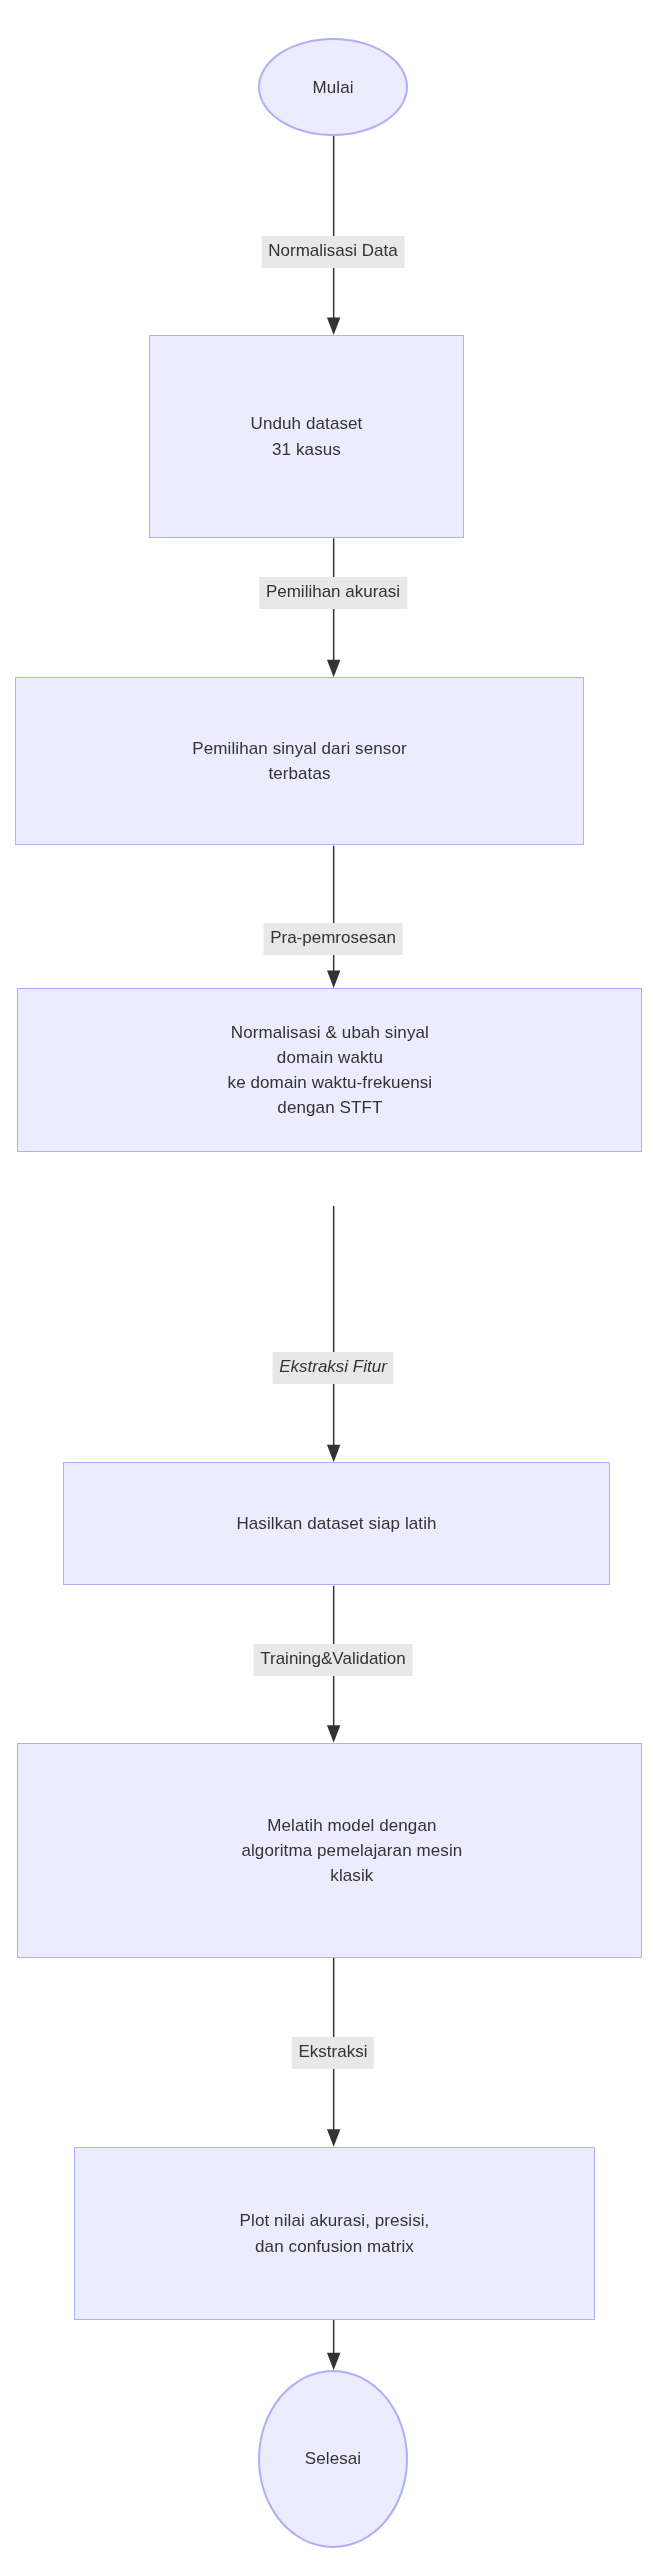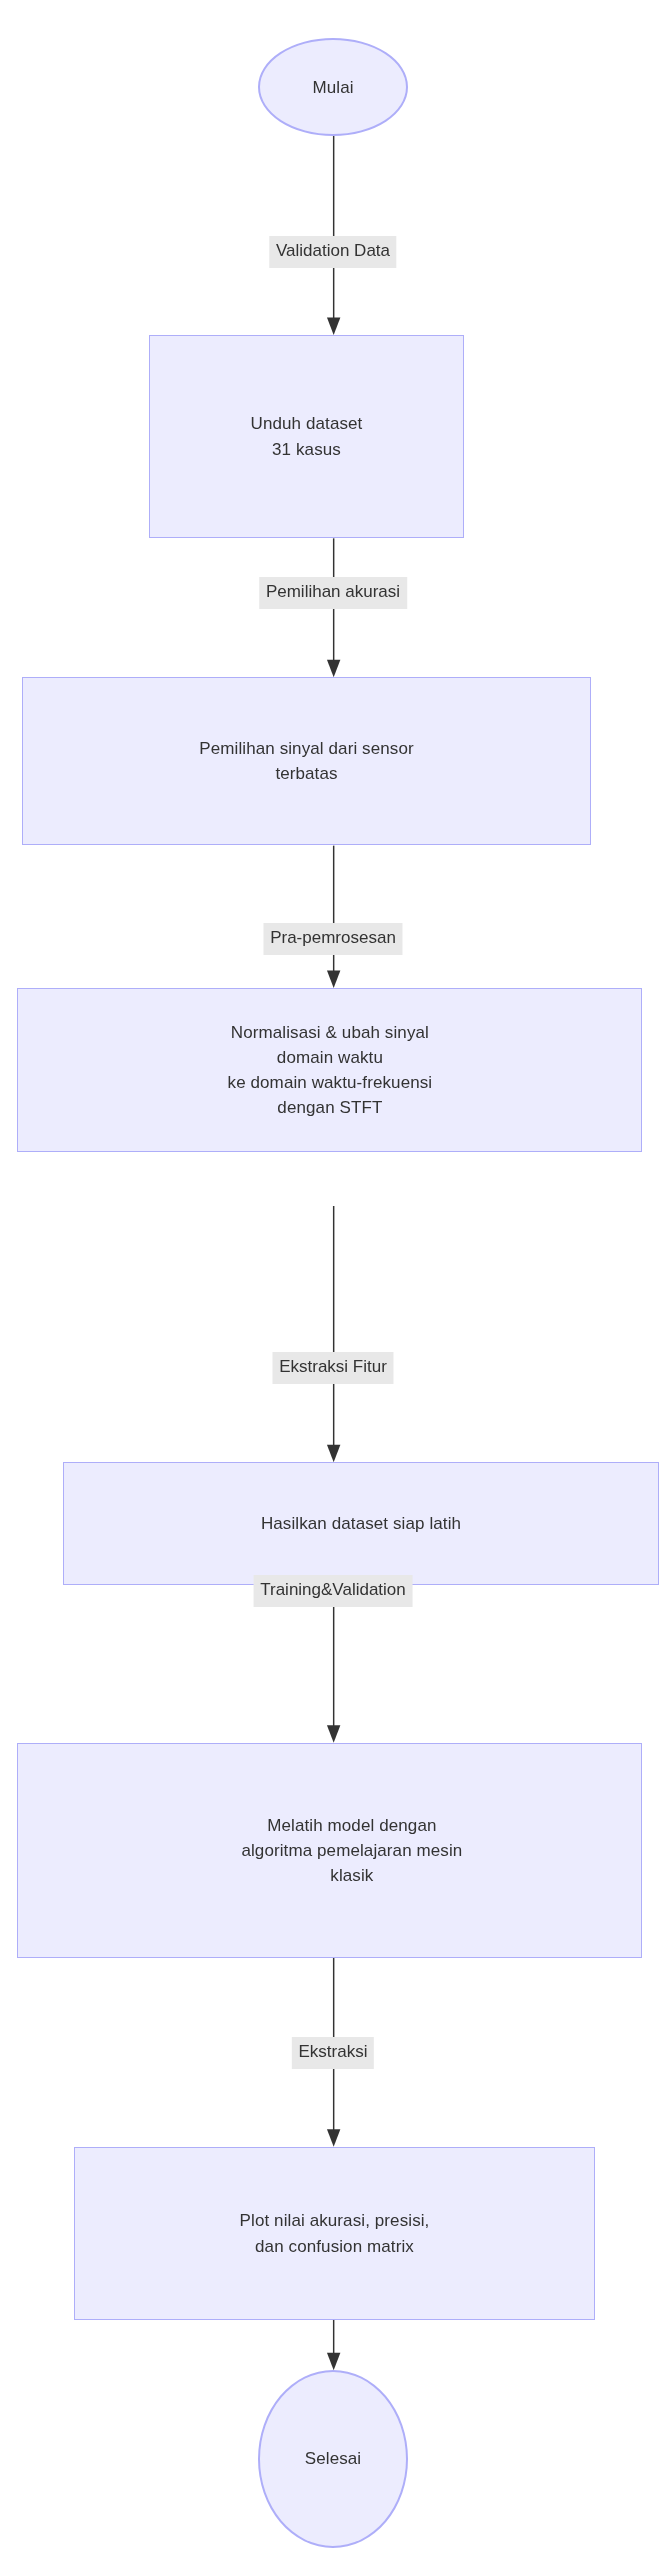--- a/index.html
+++ b/index.html
@@ -95,45 +95,45 @@
 
     <line x1="497" y1="3420" x2="497" y2="3481"></line>
     <polygon points="487,3469 507,3469 497,3495"></polygon>
   </svg>
 
   <div class="node terminal" style="left:258px; top:13.4px; width:150px; height:98px;">Mulai</div>
 
   <div class="node" style="left:149px; top:310px; width:315px; height:203px;">Unduh dataset
 31 kasus</div>
 
-  <div class="node" style="left:22px; top:652px; width:569px; height:168px;">Pemilihan sinyal dari sensor
+  <div class="node" style="left:15px; top:652px; width:569px; height:168px;">Pemilihan sinyal dari sensor
 terbatas</div>
 
   <div class="node" style="left:17.4px; top:963px; width:625px; height:164px;">Normalisasi &amp; ubah sinyal
 domain waktu
 ke domain waktu-frekuensi
 dengan STFT</div>
 
-  <div class="node" style="left:63px; top:1437px; width:596px; height:123px;">Hasilkan dataset siap latih</div>
+  <div class="node" style="left:63px; top:1437px; width:547px; height:123px;">Hasilkan dataset siap latih</div>
 
   <div class="node" style="left:17.4px; top:1718px; width:625px; height:215px;padding-left:44px;">Melatih model dengan
 algoritma pemelajaran mesin
 klasik</div>
 
   <div class="node" style="left:74px; top:2122px; width:521px; height:173px;">Plot nilai akurasi, presisi,
 dan confusion matrix</div>
 
   <div class="node terminal" style="left:258px; top:2345px; width:150px; height:178px;">Selesai</div>
 
-  <div class="edge-label" style="left:333px; top:211px;">Validation Data</div>
+  <div class="edge-label" style="left:333px; top:211px;">Normalisasi Data</div>
 
   <div class="edge-label" style="left:333px; top:552px;">Pemilihan akurasi</div>
 
   <div class="edge-label" style="left:333px; top:898px;">Pra-pemrosesan</div>
 
-  <div class="edge-label" style="left:333px; top:1327px;">Ekstraksi Fitur</div>
+  <div class="edge-label" style="left:333px; top:1327px;font-style:italic;">Ekstraksi Fitur</div>
 
-  <div class="edge-label" style="left:333px; top:1550px;">Training&amp;Validation</div>
+  <div class="edge-label" style="left:333px; top:1619px;">Training&amp;Validation</div>
 
   <div class="edge-label" style="left:333px; top:2012px;">Ekstraksi</div>
 
 </div>
 
 
 </body></html>

